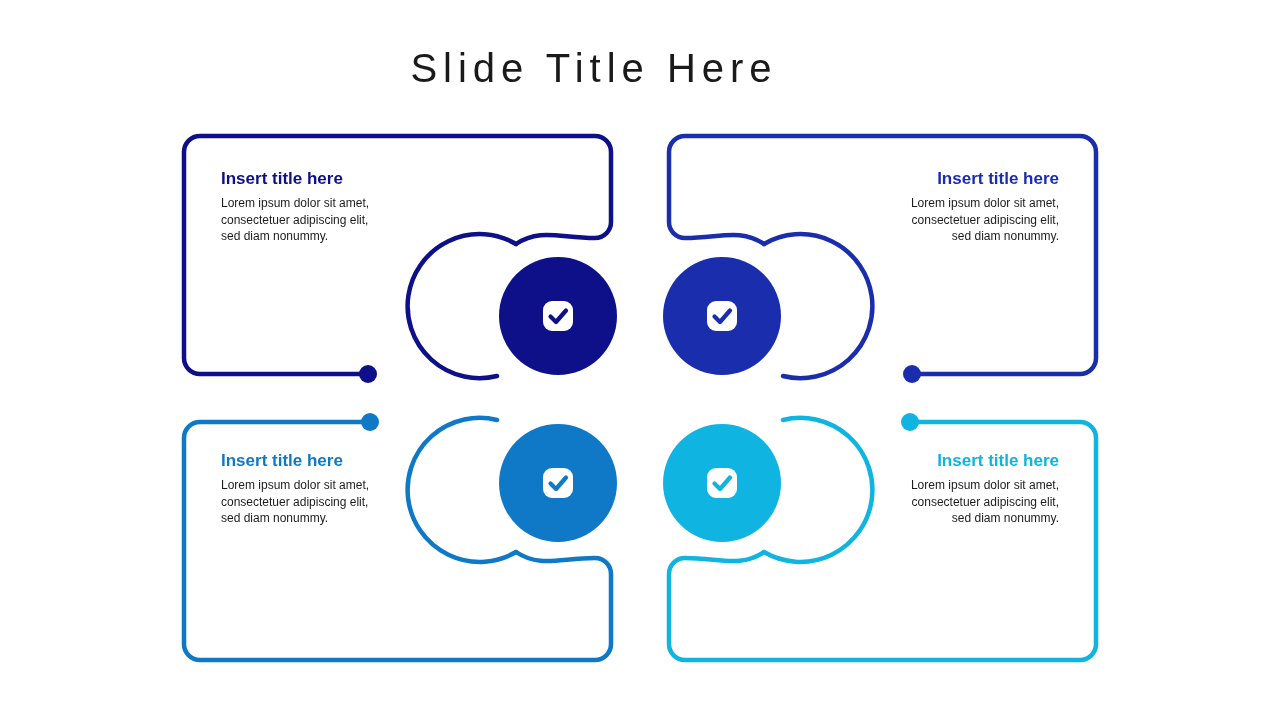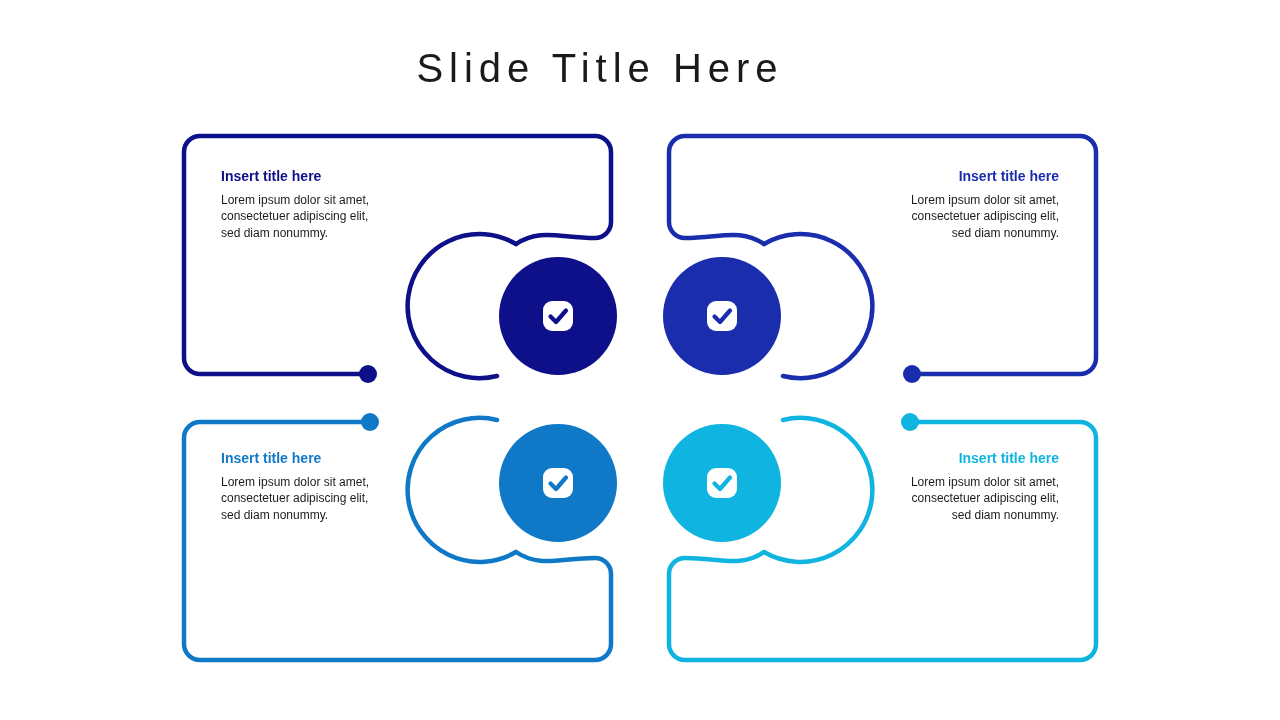--- a/index.html
+++ b/index.html
@@ -14,21 +14,21 @@
     overflow: hidden;
   }
   #slide {
     position: relative;
     width: 1280px;
     height: 720px;
     background: #ffffff;
   }
   #slide-title {
     position: absolute;
-    left: 6px;
+    left: 0;
     top: 44px;
     width: 1188px;
     text-align: center;
     font-size: 40px;
     font-weight: 400;
     letter-spacing: 6px;
     color: #1a1a1a;
     line-height: 1.2;
   }
   #art {
@@ -36,21 +36,21 @@
     left: 0;
     top: 0;
     width: 1280px;
     height: 720px;
   }
   .txtblock {
     position: absolute;
     width: 248px;
   }
   .txtblock .t {
-    font-size: 14px;
+    font-size: 17px;
     font-weight: 700;
     line-height: 1.25;
     margin-bottom: 6px;
   }
   .txtblock .b {
     font-size: 12px;
     font-weight: 400;
     color: #1c1c1c;
     line-height: 1.38;
   }

